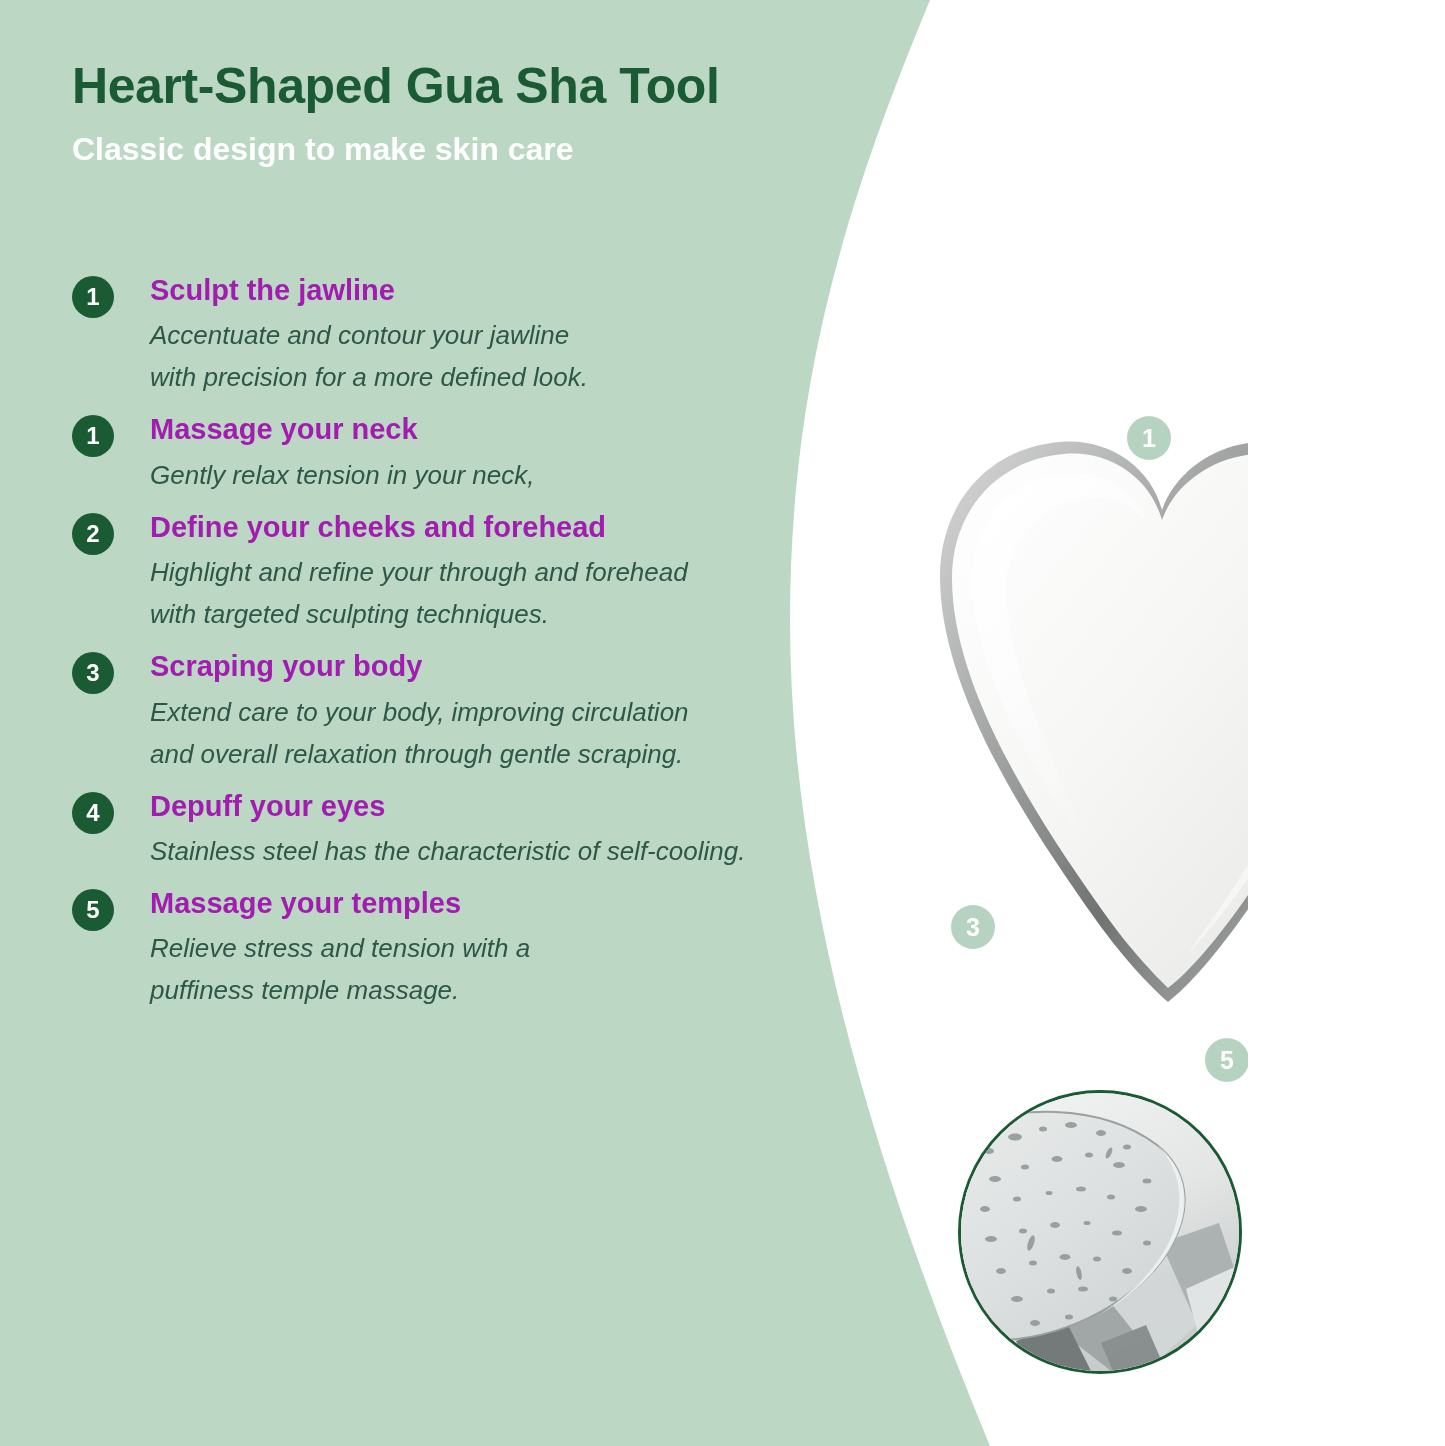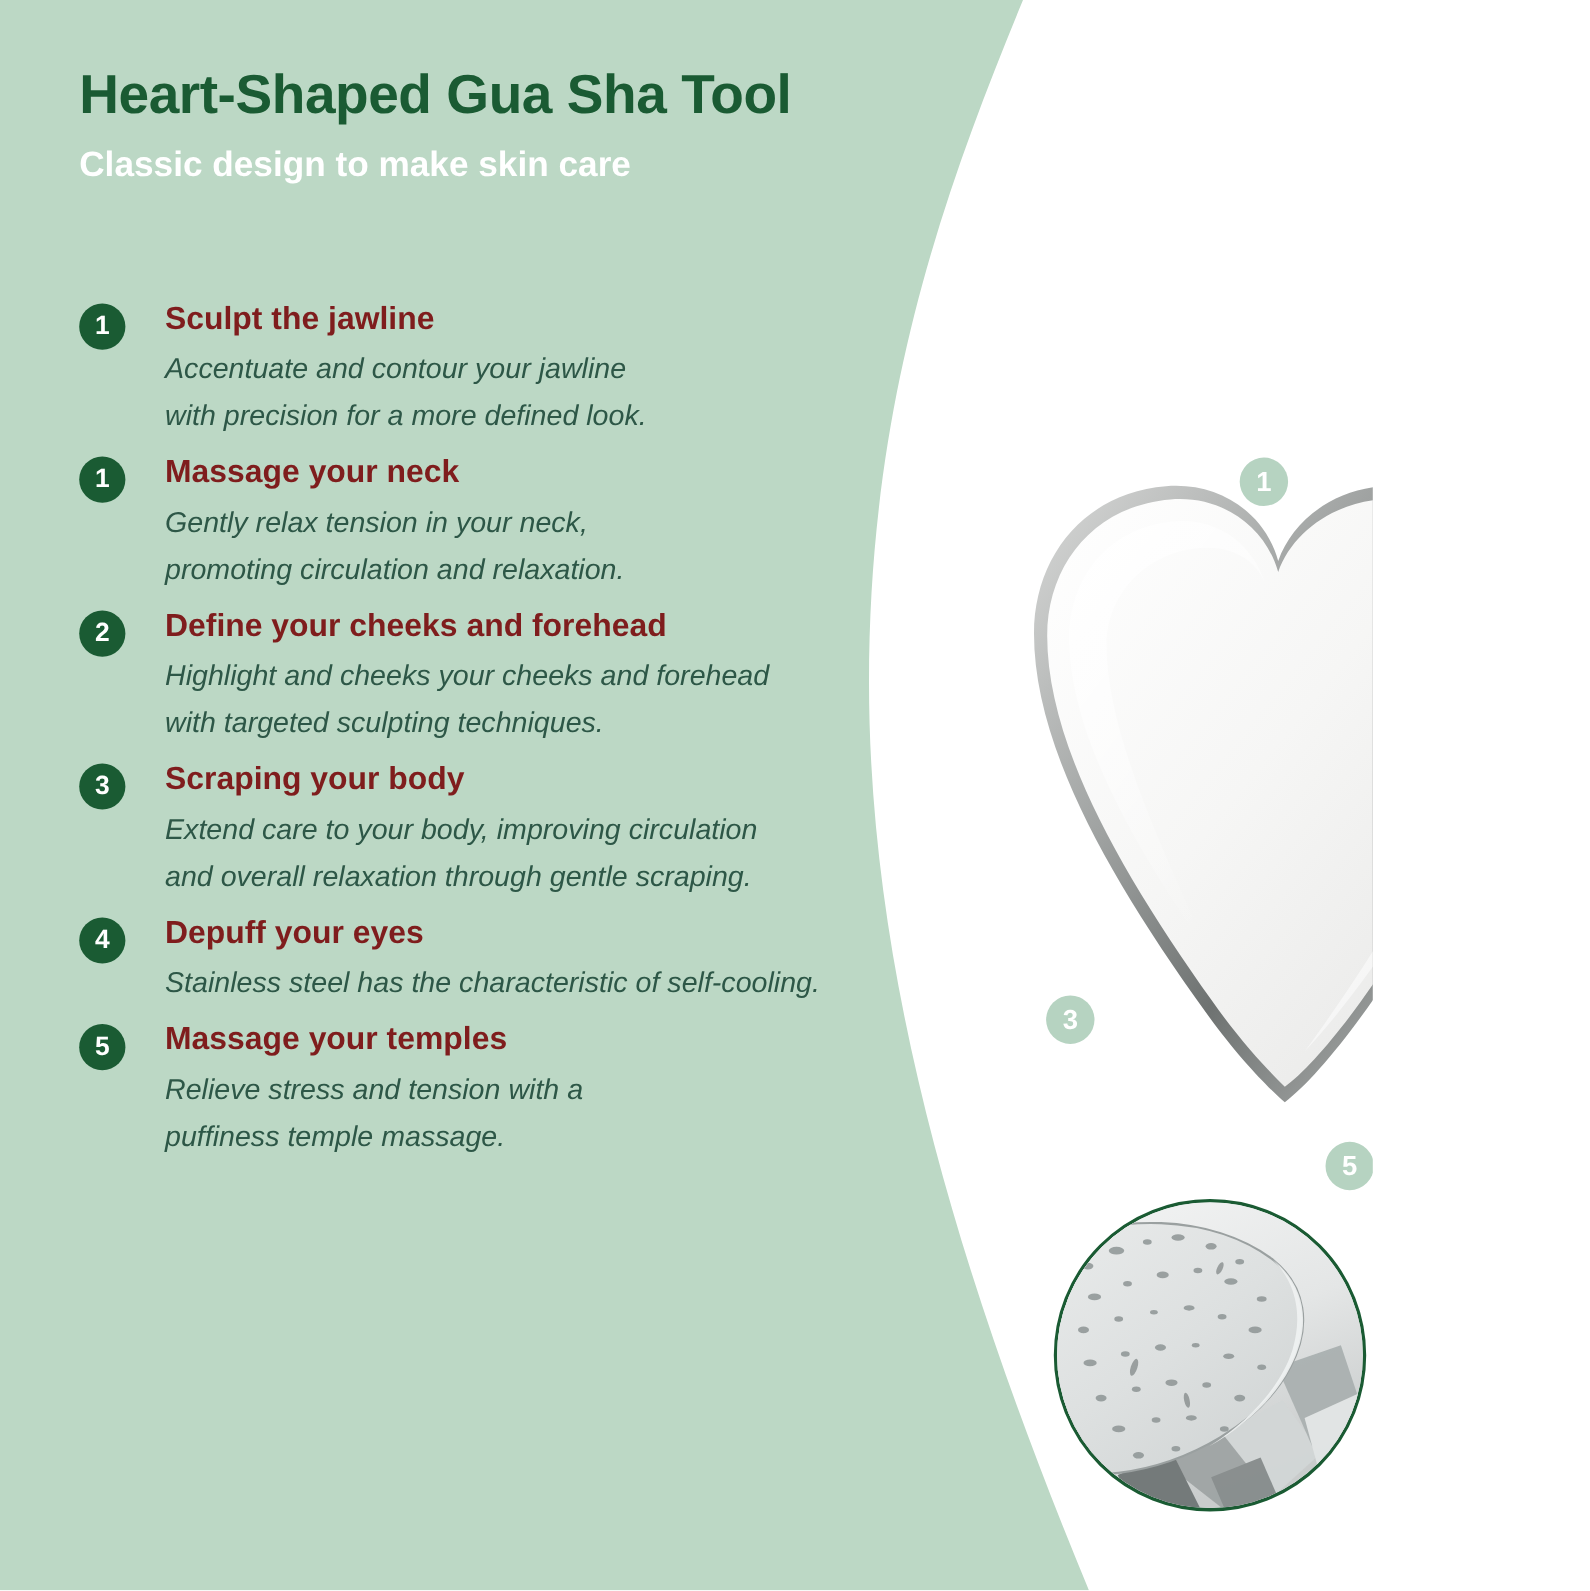--- a/index.html
+++ b/index.html
@@ -78,21 +78,21 @@
     line-height: 42px;
     text-align: center;
     box-sizing: border-box;
   }
   .benefit-body {
     margin-left: 78px;
   }
   .benefit-title {
     font-size: 29px;
     font-weight: bold;
-    color: #7f1d1d;
+    color: #a21caf;
     line-height: 1.25;
     margin: 0;
     white-space: nowrap;
   }
   .benefit-desc {
     font-size: 26px;
     color: #2d5747;
     line-height: 1.62;
     margin: 6px 0 0 0;
     font-weight: normal;
@@ -164,31 +164,30 @@
         </p>
       </div>
     </div>
 
     <div class="benefit">
       <div class="badge">1</div>
       <div class="benefit-body">
         <p class="benefit-title">Massage your neck</p>
         <p class="benefit-desc">
           <span>Gently relax tension in your neck,</span>
-          <span>promoting circulation and relaxation.</span>
         </p>
       </div>
     </div>
 
     <div class="benefit">
       <div class="badge">2</div>
       <div class="benefit-body">
         <p class="benefit-title">Define your cheeks and forehead</p>
         <p class="benefit-desc">
-          <span>Highlight and cheeks your cheeks and forehead</span>
+          <span>Highlight and refine your through and forehead</span>
           <span>with targeted sculpting techniques.</span>
         </p>
       </div>
     </div>
 
     <div class="benefit">
       <div class="badge">3</div>
       <div class="benefit-body">
         <p class="benefit-title">Scraping your body</p>
         <p class="benefit-desc">

